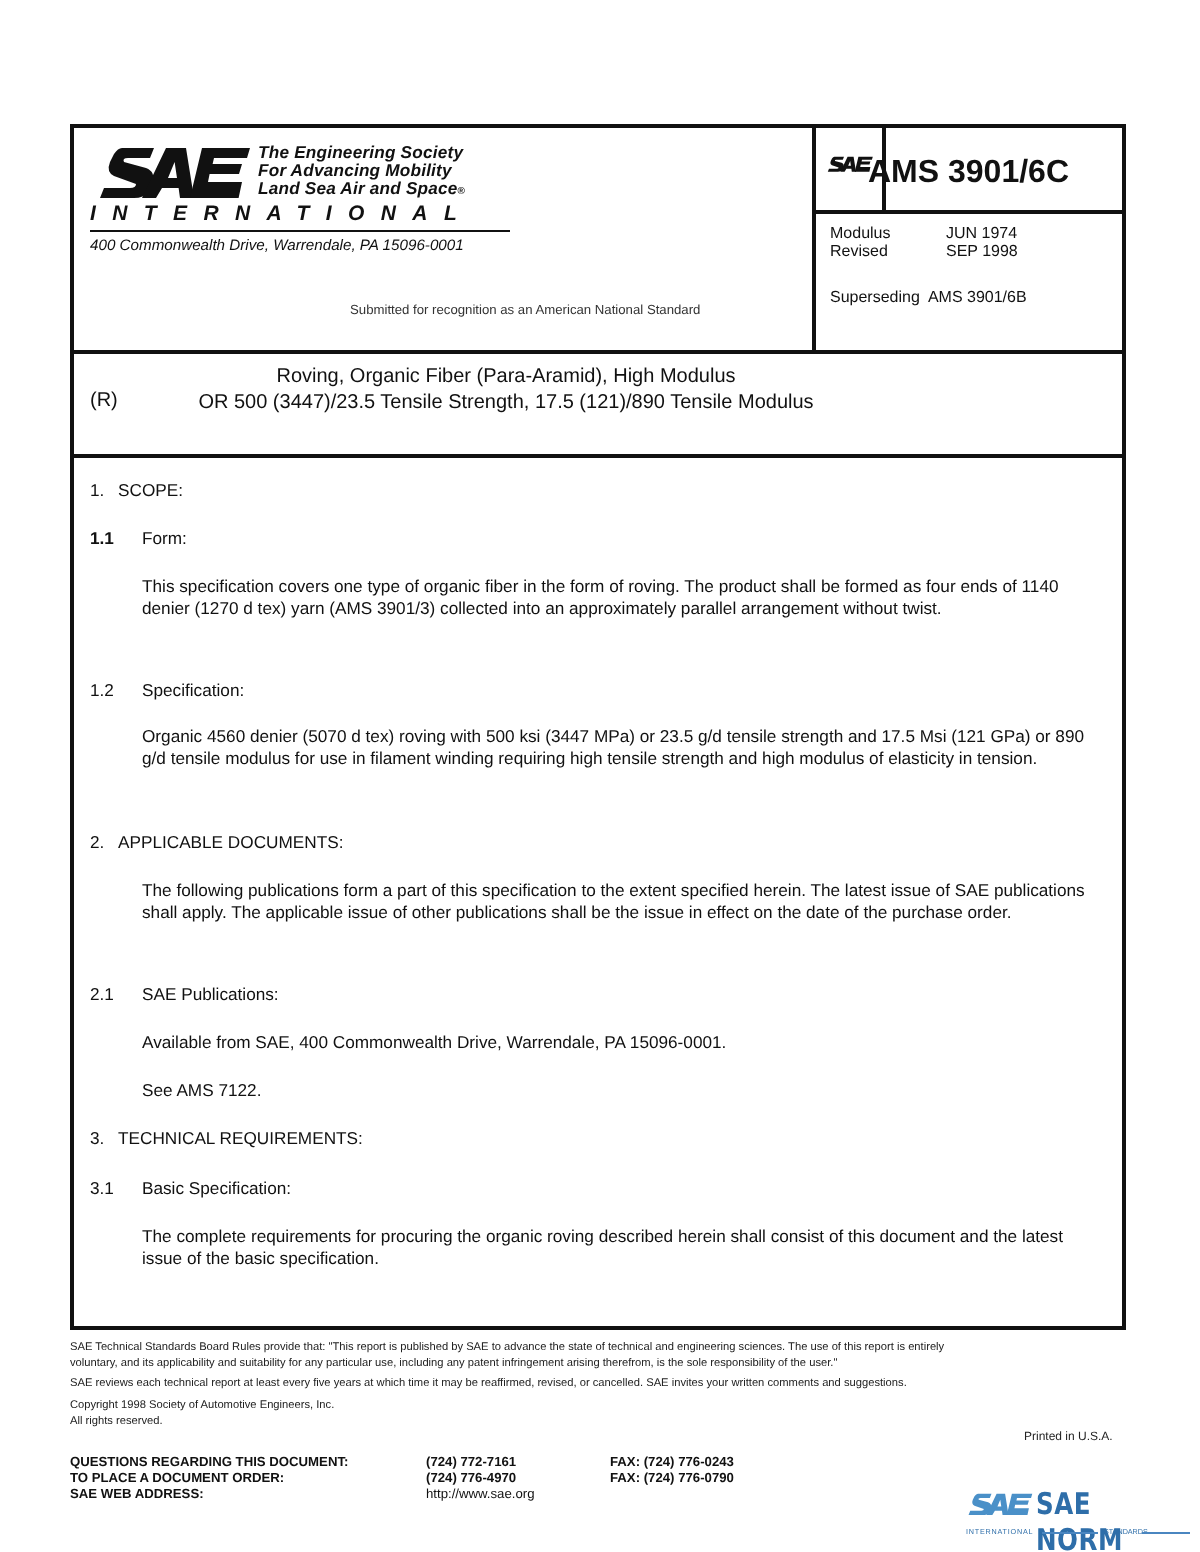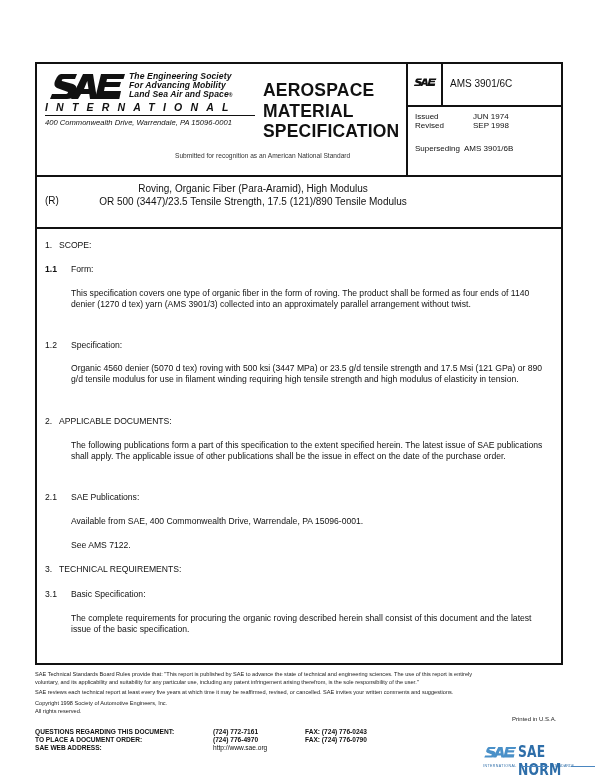--- a/index.html
+++ b/index.html
@@ -24,21 +24,21 @@
   .logo-addr { position: absolute; left: 8px; top: 54px; font-size: 7.6px; font-style: italic; }
   .doc-type { position: absolute; left: 226px; top: 16px; font-size: 17.5px; font-weight: bold;
               line-height: 20.5px; letter-spacing: 0.2px; }
   .submitted { position: absolute; left: 138px; top: 88px; font-size: 6.6px; color: #333; }
 
   .ams-row { position: absolute; left: 0; top: 0; width: 153px; height: 43px;
              border-bottom: 2px solid #111; box-sizing: border-box; }
   .ams-logo-cell { position: absolute; left: 0; top: 0; width: 35px; height: 41px;
                    border-right: 2px solid #111; box-sizing: border-box; }
   .ams-logo-cell svg { position: absolute; left: 5px; top: 13px; }
-  .ams-number { position: absolute; left: 42px; top: 14px; font-size: 10px; font-weight: normal; }
+  .ams-number { position: absolute; left: 26px; top: 14px; font-size: 16px; font-weight: bold; }
   .dates { position: absolute; left: 7px; top: 48px; font-size: 8px; line-height: 9.4px; }
   .dates .lbl { display: inline-block; width: 58px; }
   .superseding { position: absolute; left: 7px; top: 80px; font-size: 8px; text-align: center; }
 
   
   .title-block { position: absolute; left: 0; top: 113px; width: 524px; height: 51px; }
   .title-bottom-line { position: absolute; left: 0; top: 163px; width: 524px; height: 1.5px; background: #111; }
   .rev-mark { position: absolute; left: 8px; top: 18px; font-size: 10px; }
   .title-lines { position: absolute; left: 0; width: 432px; top: 6px; text-align: center;
                  font-size: 10px; line-height: 12.5px; }
@@ -80,43 +80,38 @@
     </svg>
     <div class="logo-tagline">
       <div>The Engineering Society</div>
       <div>For Advancing Mobility</div>
       <div><span>Land Sea Air and Space</span><span style="font-size:5px;font-style:normal">®</span></div>
     </div>
     <div class="logo-intl">INTERNATIONAL</div>
     <div class="logo-rule"></div>
     <div class="logo-addr">400 Commonwealth Drive, Warrendale, PA 15096-0001</div>
 
-    <div class="doc-type">
-      <div>AEROSPACE</div>
-      <div>MATERIAL</div>
-      <div>SPECIFICATION</div>
-    </div>
     <div class="submitted">Submitted for recognition as an American National Standard</div>
   </div>
 
   <div class="hdr-right">
     <div class="ams-row">
       <div class="ams-logo-cell">
         <svg width="24" height="10" viewBox="0 0 80 28">
           <g fill="#111">
             <path d="M14 2 H30 L28 7 H17 Q14 7 15 9 L26 12 Q31 14 29 19 L27 24 Q25 27 20 27 H3 L5 22 H18 Q21 22 21 20 L10 16 Q6 14 8 9 L10 5 Q12 2 14 2 Z"></path>
             <path d="M36 2 H46 L50 27 H43 L42.3 22 H34 L31 27 H24 Z M37 17 H41.5 L40.3 9 Z"></path>
             <path d="M54 2 H78 L76.5 7 H60 L59.3 10 H74 L72.5 15 H57.8 L57 19 H74 L72.3 27 H48 Z"></path>
           </g>
         </svg>
       </div>
       <div class="ams-number">AMS 3901/6C</div>
     </div>
     <div class="dates">
-      <div><span class="lbl">Issued</span><span>JUN 1974</span></div>
+      <div><span class="lbl">Modulus</span><span>JUN 1974</span></div>
       <div><span class="lbl">Revised</span><span>SEP 1998</span></div>
     </div>
     <div class="superseding">
       <span>Superseding</span>&nbsp;
       <span>AMS 3901/6B</span>
     </div>
   </div>
 
   <div class="hdr-bottom-line"></div>
 

